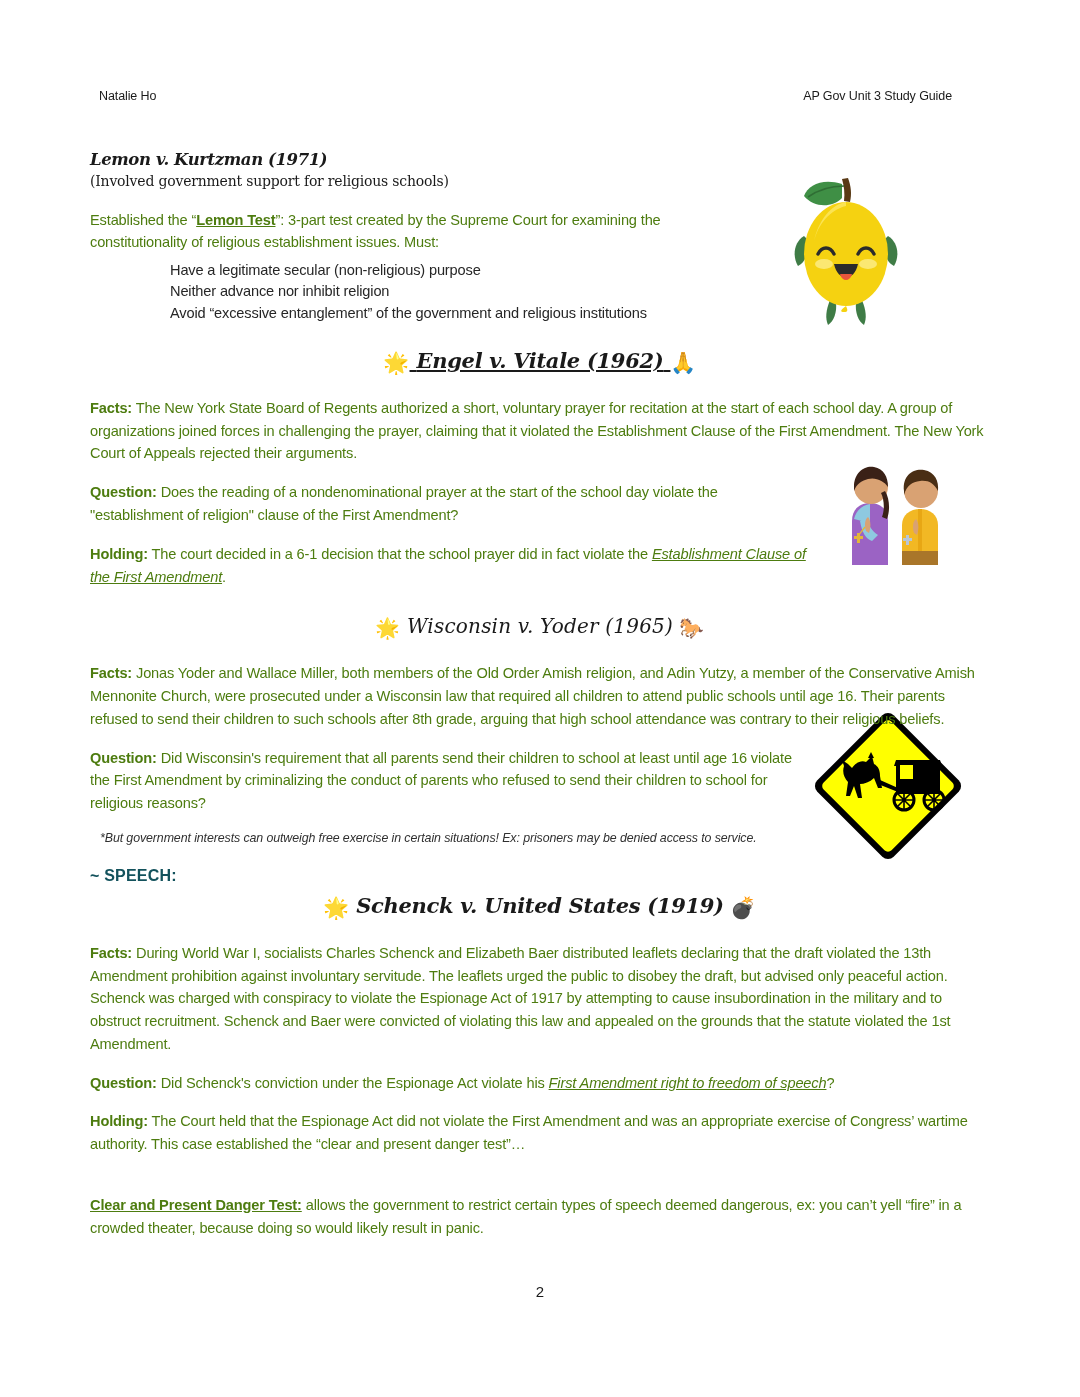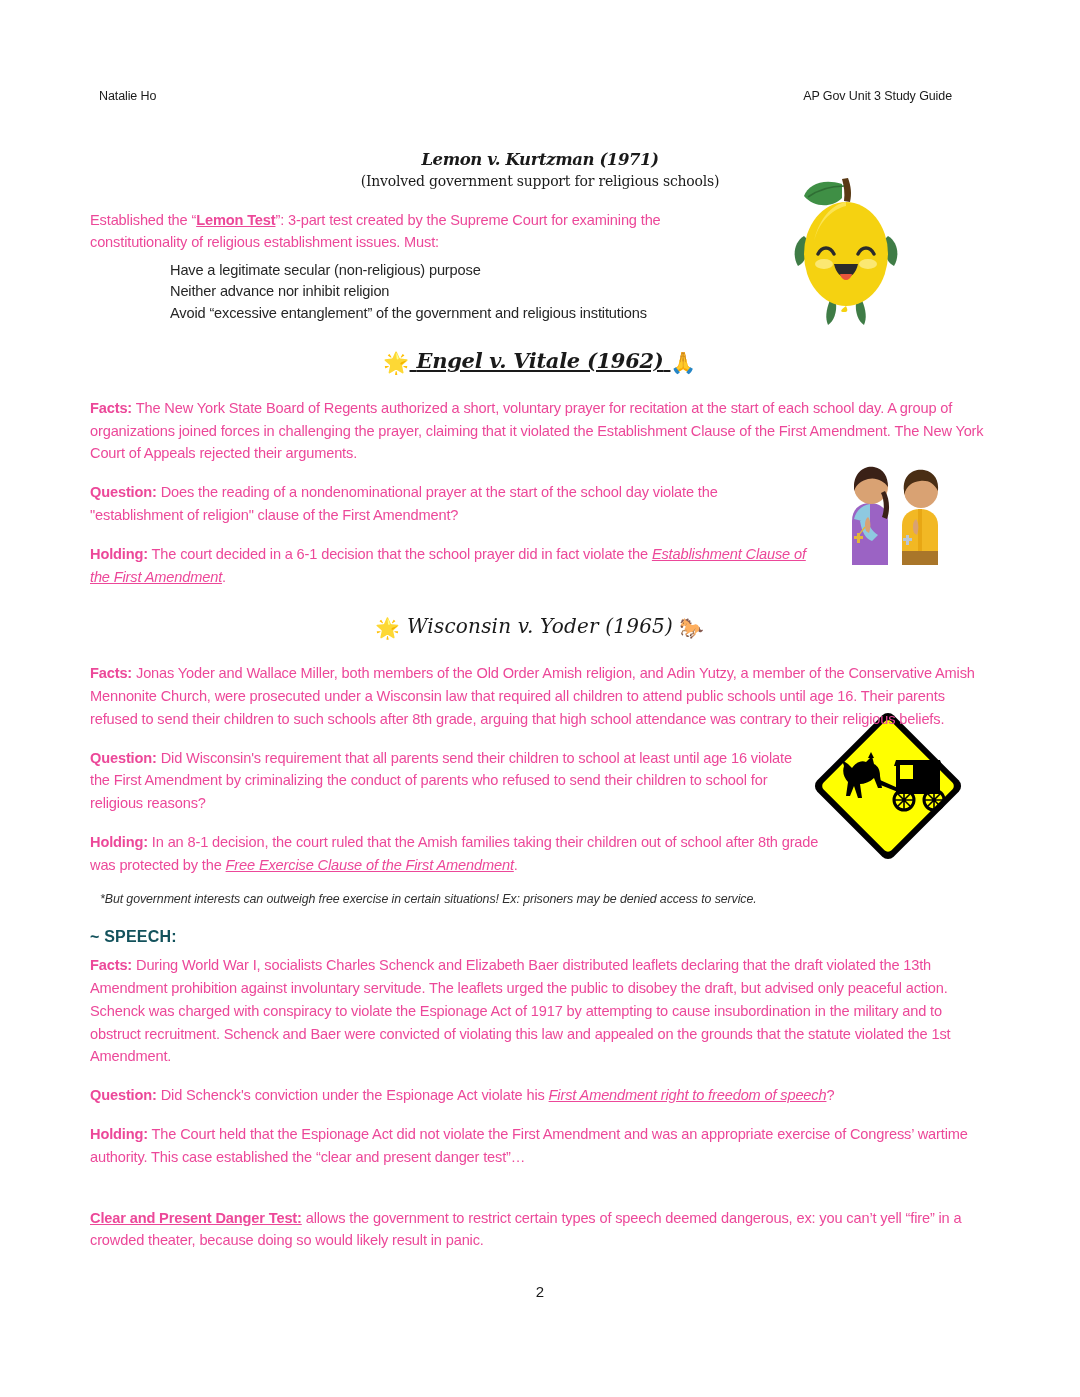--- a/index.html
+++ b/index.html
@@ -38,21 +38,21 @@
 
   
   .content {
     position: absolute;
     top: 150px;
     left: 90px;
     width: 900px;
   }
 
   .case-title-block {
-    text-align: center;
+    text-align: left;
     margin-bottom: 18px;
   }
   .case-title-serif {
     font-family: "DejaVu Serif", serif;
     font-weight: bold;
     font-style: italic;
     font-size: 16.5px;
     letter-spacing: -0.4px;
     color: #1a1a1a;
     line-height: 1.25;
@@ -87,21 +87,21 @@
     font-weight: normal;
     display: inline-block;
     vertical-align: -2px;
   }
 
   p.para {
     font-family: "Liberation Sans", sans-serif;
     font-size: 14.6px;
     line-height: 1.56;
     letter-spacing: -0.15px;
-    color: #ec4899;
+    color: #4d7c0f;
     margin: 0 0 16px 0;
     text-align: left;
   }
   p.para.tight { margin-bottom: 6px; }
   .lbl { font-weight: bold; }
   .ul-italic { text-decoration: underline; font-style: italic; }
   .bold-u { font-weight: bold; text-decoration: underline; }
 
   .indent-list {
     margin: 0 0 14px 0;
@@ -277,26 +277,30 @@
     <div class="case-title-big light" style="margin-bottom:22px;">
       <span class="emoji">🌟</span>
       <span>Wisconsin v. Yoder (1965)</span>
       <span class="emoji">🐎</span>
     </div>
 
     <p class="para"><span class="lbl">Facts:</span><span> Jonas Yoder and Wallace Miller, both members of the Old Order Amish religion, and Adin Yutzy, a member of the Conservative Amish Mennonite Church, were prosecuted under a Wisconsin law that required all children to attend public schools until age 16. Their parents refused to send their children to such schools after 8th grade, arguing that high school attendance was contrary to their religious beliefs.</span></p>
 
     <p class="para" style="width:715px;"><span class="lbl">Question:</span><span> Did Wisconsin's requirement that all parents send their children to school at least until age 16 violate the First Amendment by criminalizing the conduct of parents who refused to send their children to school for religious reasons?</span></p>
 
-    <p class="para" style="width:730px;"><span class="lbl">Holding:</span><span> In an 8-1 decision, the court ruled that the Amish families taking their children out of school after 8th grade was protected by the </span><span class="ul-italic">Free Exercise Clause of the First Amendment</span><span>.</span></p>
 
     <p class="footnote">*But government interests can outweigh free exercise in certain situations!  Ex: prisoners may be denied access to service.</p>
 
     <div class="section-head" style="color:#13525c;">~ SPEECH:</div>
 
+    <div class="case-title-big" style="margin:2px 0 22px 0;">
+      <span class="emoji">🌟</span>
+      <span>Schenck v. United States (1919)</span>
+      <span class="emoji">💣</span>
+    </div>
 
     <p class="para"><span class="lbl">Facts:</span><span> During World War I, socialists Charles Schenck and Elizabeth Baer distributed leaflets declaring that the draft violated the 13th Amendment prohibition against involuntary servitude. The leaflets urged the public to disobey the draft, but advised only peaceful action. Schenck was charged with conspiracy to violate the Espionage Act of 1917 by attempting to cause insubordination in the military and to obstruct recruitment. Schenck and Baer were convicted of violating this law and appealed on the grounds that the statute violated the 1st Amendment.</span></p>
 
     <p class="para"><span class="lbl">Question:</span><span> Did Schenck's conviction under the Espionage Act violate his </span><span class="ul-italic">First Amendment right to freedom of speech</span><span>?</span></p>
 
     <p class="para" style="width:880px;"><span class="lbl">Holding:</span><span>  The Court held that the Espionage Act did not violate the First Amendment and was an appropriate exercise of Congress’ wartime authority. This case established the “clear and present danger test”…</span></p>
 
     <div style="height:22px;"></div>
 
     <p class="para"><span class="bold-u">Clear and Present Danger Test:</span><span> allows the government to restrict certain types of speech deemed dangerous, ex: you can’t yell “fire” in a crowded theater, because doing so would likely result in panic.</span></p>

